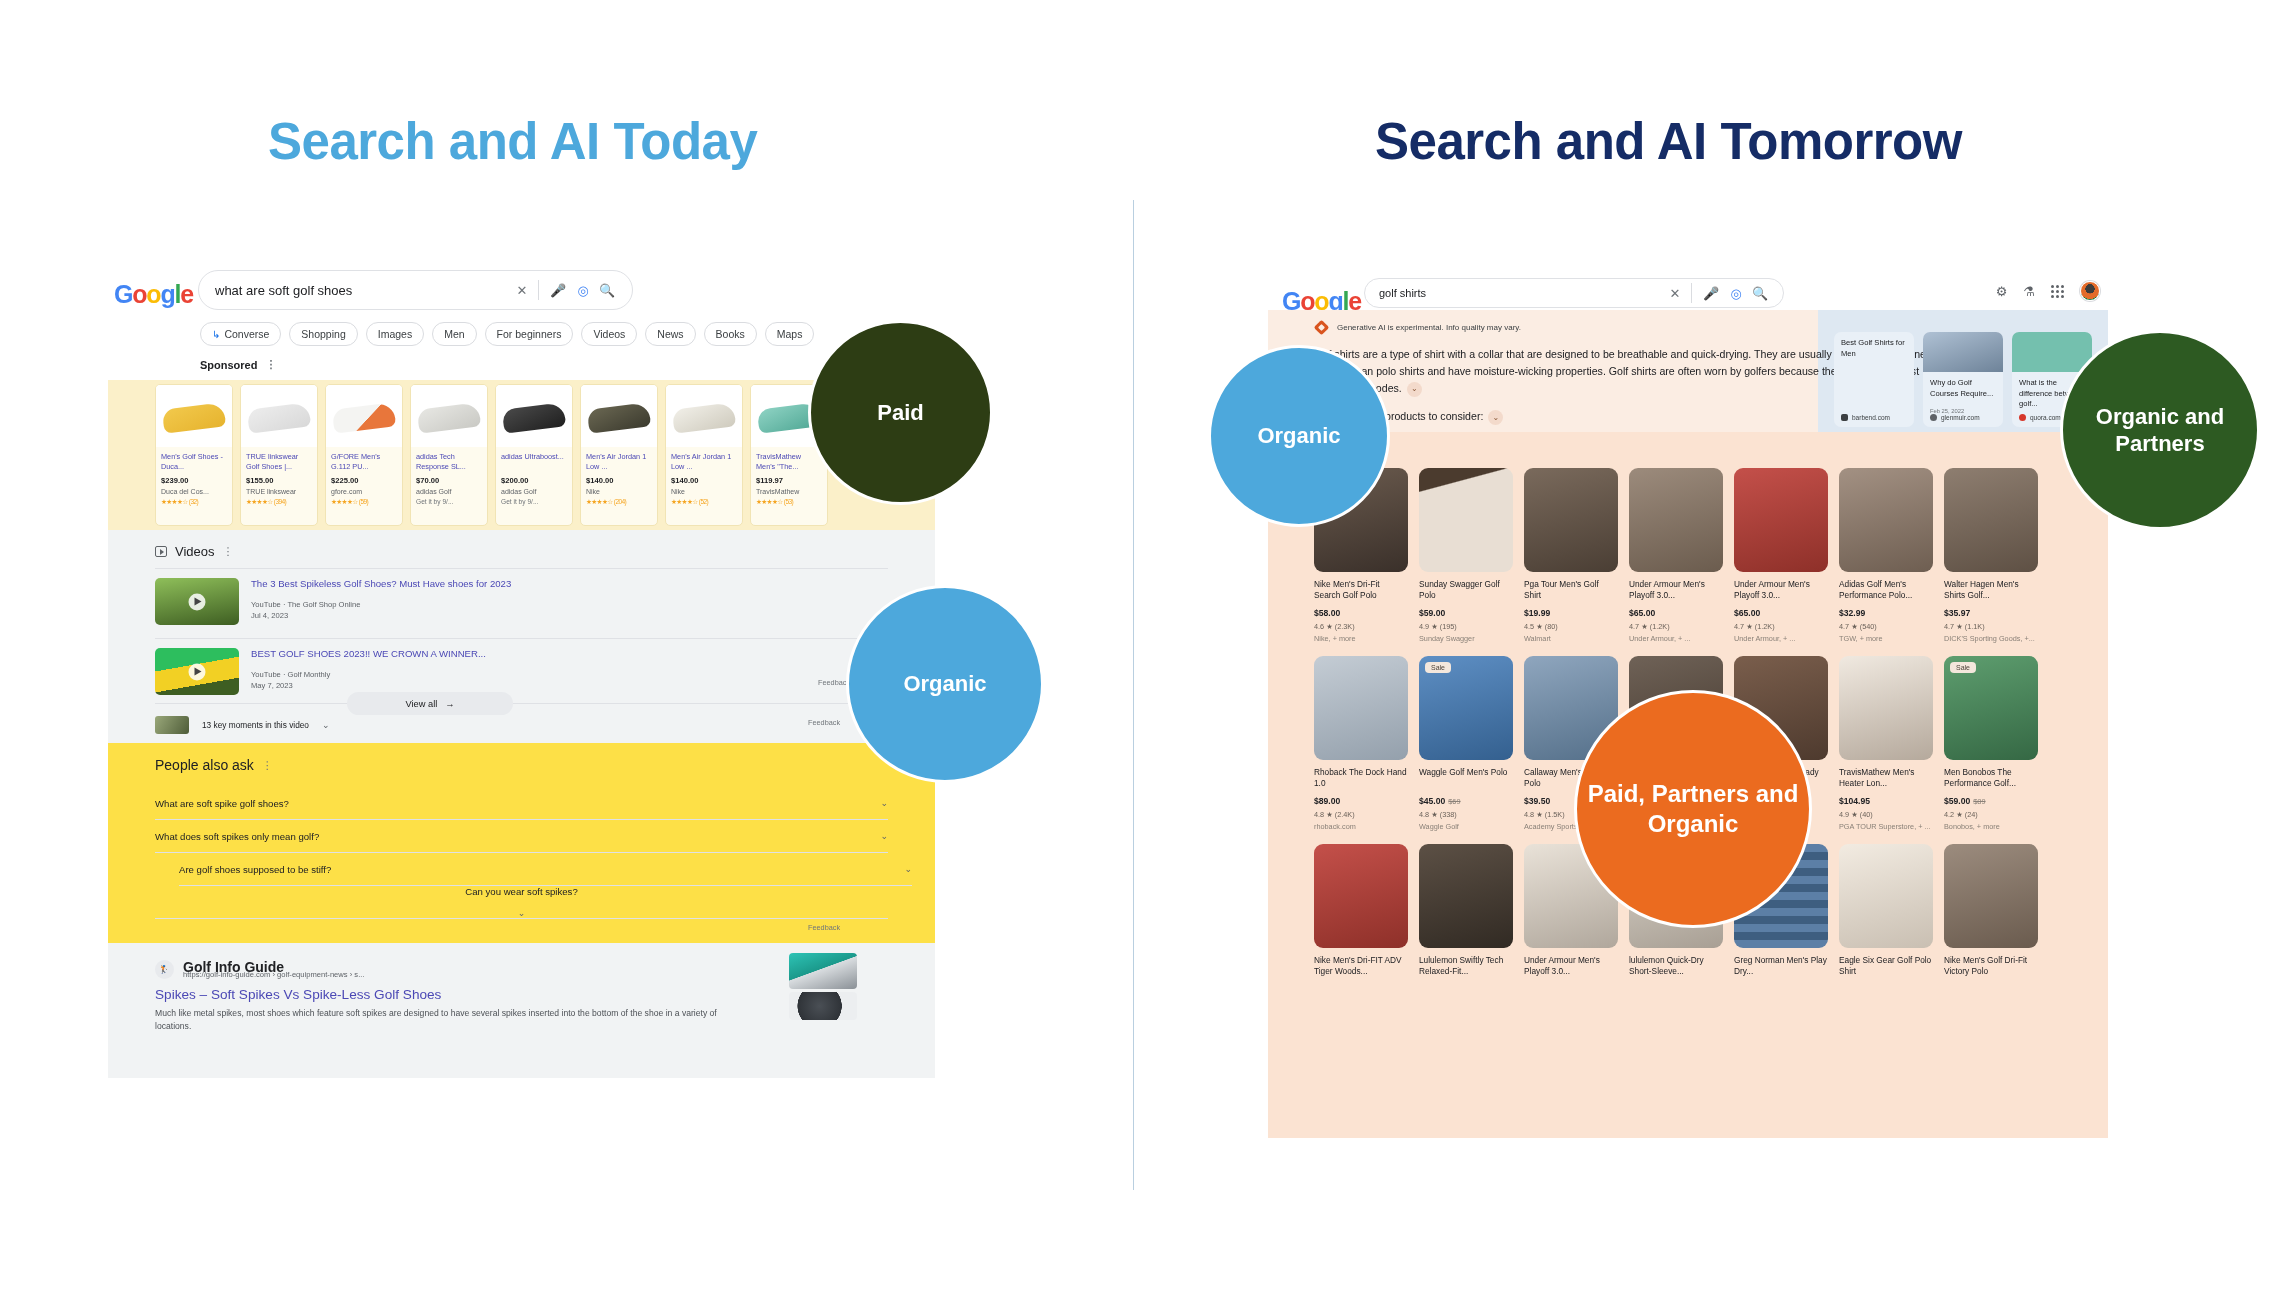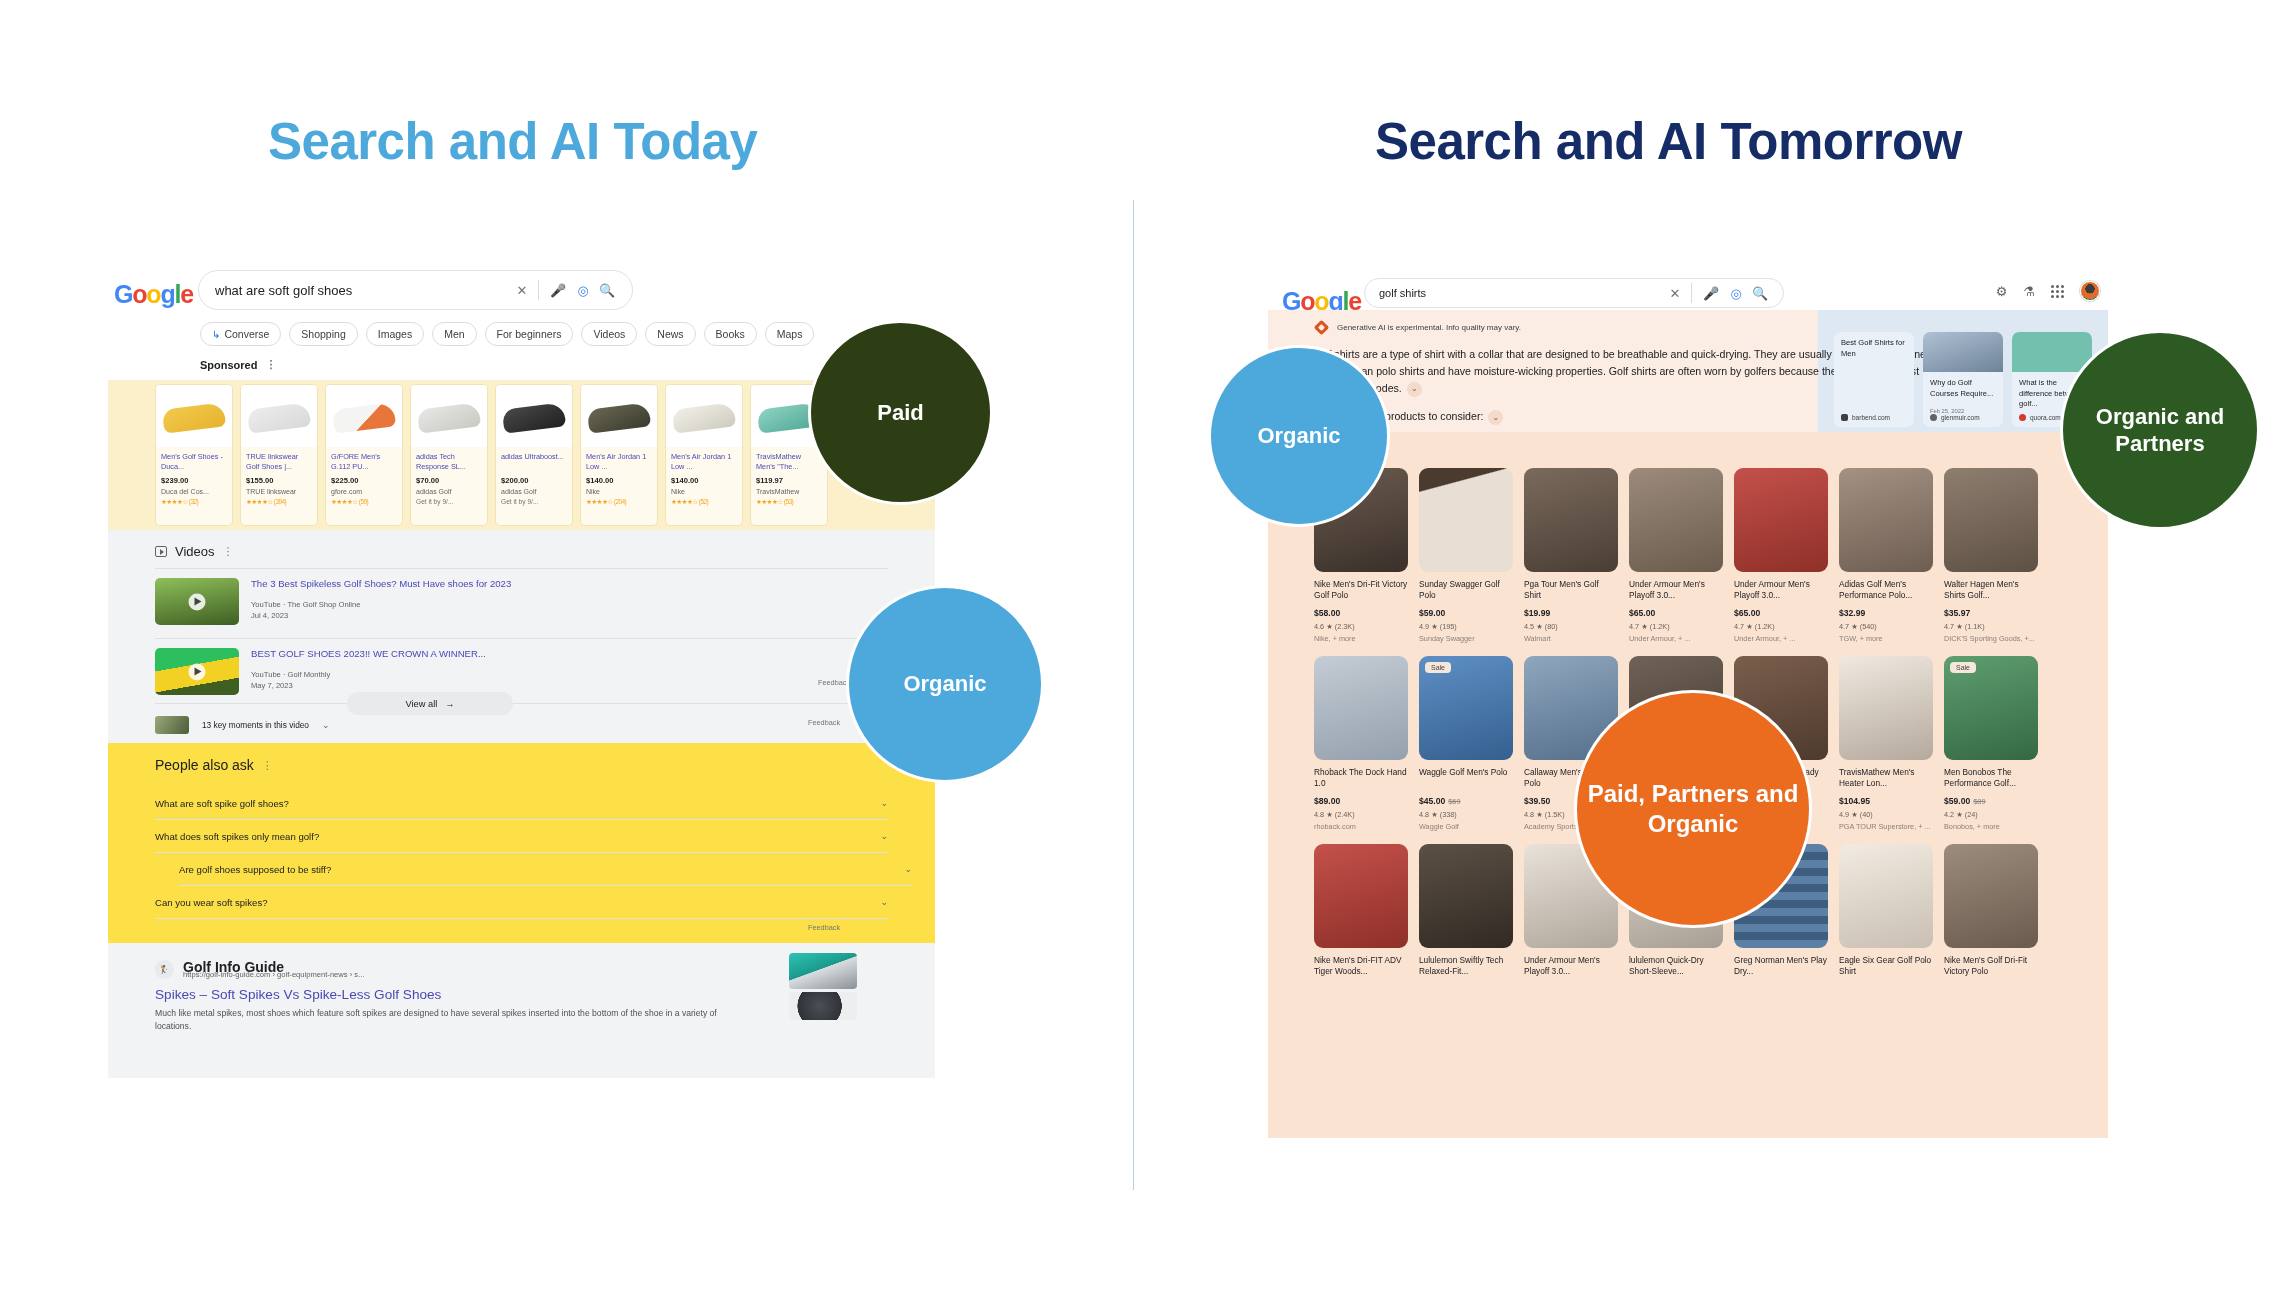--- a/index.html
+++ b/index.html
@@ -435,21 +435,21 @@
           <span class="chev">⌄</span>
         </div>
       <div class="paa-row" style="top:77px;">
         <span>What does soft spikes only mean golf?</span>
           <span class="chev">⌄</span>
         </div>
       <div class="paa-row" style="top:110px;margin-left:24px;">
         <span>Are golf shoes supposed to be stiff?</span>
           <span class="chev">⌄</span>
         </div>
-      <div class="paa-row" style="top:143px;">
+      <div class="paa-row" style="top:143px;flex-direction:column;">
         <span>Can you wear soft spikes?</span>
           <span class="chev">⌄</span>
         </div>
       <div class="feedback" style="left:700px; top:180px;">Feedback</div>
     </div>
 
     <div id="org-block">
       <div id="org-fav">🏌</div>
       <div id="org-site">Golf Info Guide</div>
       <div id="org-url">https://golf-info-guide.com › golf-equipment-news › s...</div>
@@ -539,21 +539,21 @@
         </div>
       </div>
     </div>
 
     <div id="pop">
       <div id="pop-head">Popular styles</div>
 
       <div class="prow" style="top:36px;">
         <div class="pcard">
           <div class="pimg" style="background:linear-gradient(165deg,#6B5B4E,#3A302A);"></div>
-          <div class="pt">Nike Men's Dri-Fit Victory Golf Polo</div>
+          <div class="pt">Nike Men's Dri-Fit Search Golf Polo</div>
           <div class="pp">$58.00</div>
           <div class="pr">4.6 ★ (2.3K)</div>
           <div class="pm">Nike, + more</div>
         </div>
         <div class="pcard">
           <div class="pimg" style="background:linear-gradient(165deg,#4B3B2E 0 18%,#E8DED3 19%);"></div>
           <div class="pt">Sunday Swagger Golf Polo</div>
           <div class="pp">$59.00</div>
           <div class="pr">4.9 ★ (195)</div>
           <div class="pm">Sunday Swagger</div>

